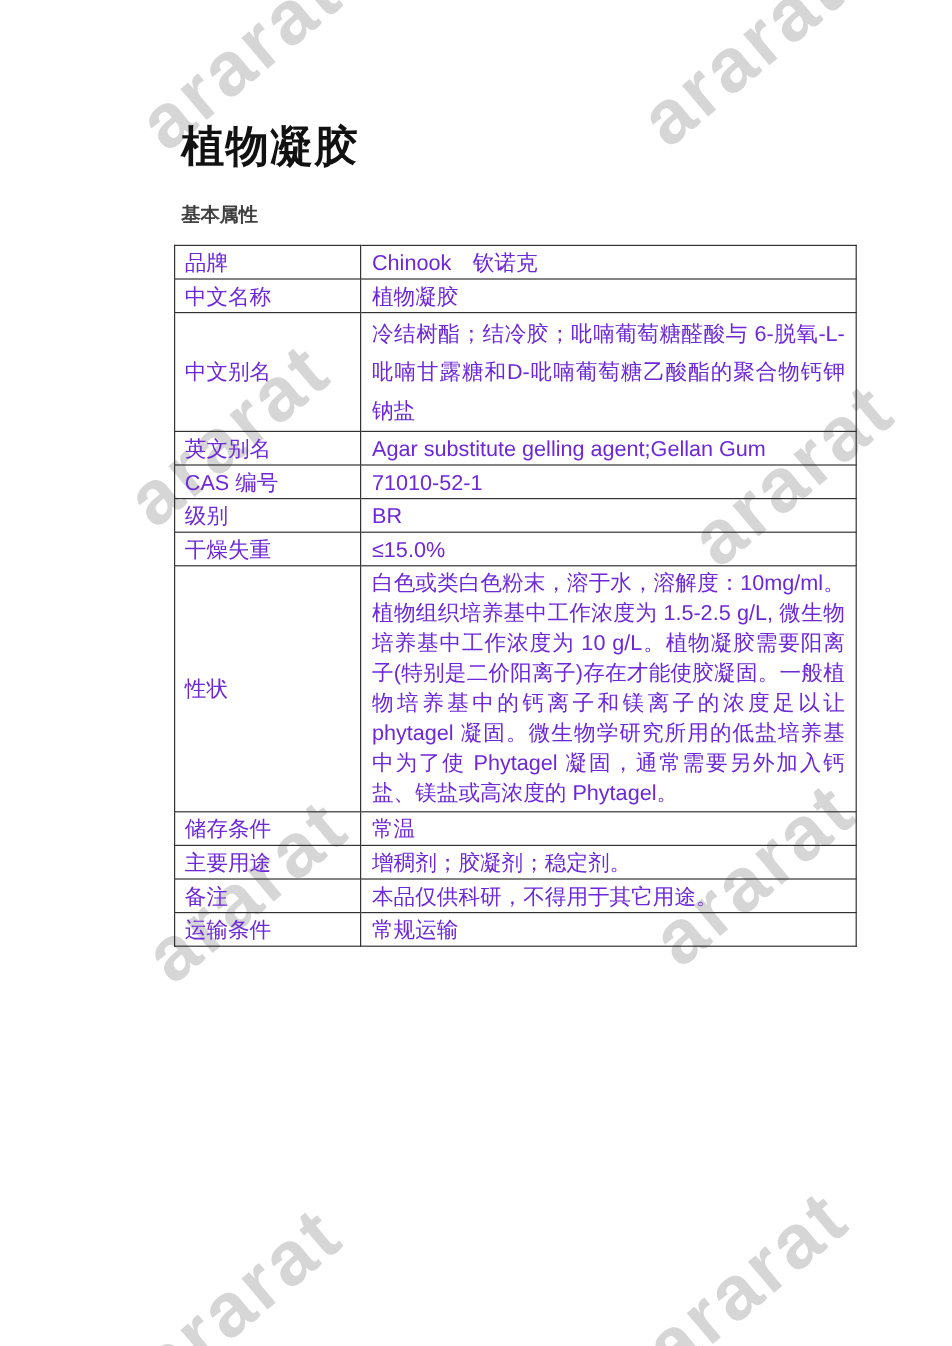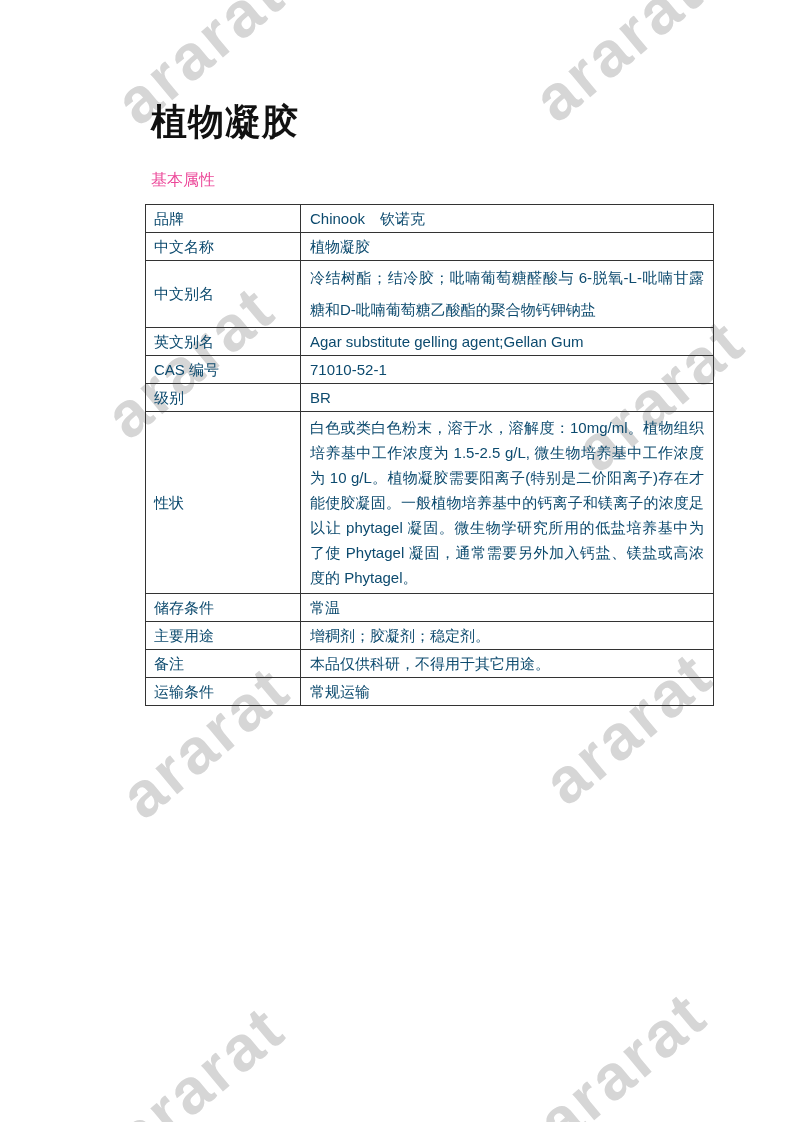--- a/index.html
+++ b/index.html
@@ -47,36 +47,37 @@
     font-size: 36px;
     line-height: 42px;
     font-weight: 700;
     color: #111111;
     letter-spacing: 1px;
   }
   .section-heading {
     margin: 26px 0 0 6px;
     font-size: 16px;
     line-height: 22px;
-    color: #ec4899;
+    color: #404040;
+    font-weight: bold;
   }
   table.props {
     margin-top: 13px;
     border-collapse: collapse;
     table-layout: fixed;
     width: 568px;
     background: transparent;
   }
   col.c1 { width: 155px; }
   col.c2 { width: 413px; }
   td {
     border: 1.5px solid #333333;
-    font-size: 15px;
+    font-size: 18px;
     line-height: 20px;
-    color: #0c4a6e;
+    color: #6d28d9;
     vertical-align: middle;
     word-break: break-word;
   }
   td.label { padding: 0 8px; }
   td.value { padding: 0 9px; }
   tr.single td { height: 27px; }
   tr.tall td { height: 52px; }
   tr.tall td.value { line-height: 32px; padding: 1px 9px; text-align: justify; }
   tr.xtall td { height: 177px; }
   tr.xtall td.value { line-height: 25px; padding: 2px 9px; text-align: justify; }
@@ -122,20 +123,24 @@
           <td class="value">Agar substitute gelling agent;Gellan Gum</td>
         </tr>
         <tr class="single">
           <td class="label">CAS 编号</td>
           <td class="value">71010-52-1</td>
         </tr>
         <tr class="single">
           <td class="label">级别</td>
           <td class="value">BR</td>
         </tr>
+        <tr class="single">
+          <td class="label">干燥失重</td>
+          <td class="value">≤15.0%</td>
+        </tr>
         <tr class="xtall">
           <td class="label">性状</td>
           <td class="value">白色或类白色粉末，溶于水，溶解度：10mg/ml。植物组织培养基中工作浓度为 1.5-2.5 g/L, 微生物培养基中工作浓度为 10 g/L。植物凝胶需要阳离子(特别是二价阳离子)存在才能使胶凝固。一般植物培养基中的钙离子和镁离子的浓度足以让 phytagel 凝固。微生物学研究所用的低盐培养基中为了使 Phytagel 凝固，通常需要另外加入钙盐、镁盐或高浓度的 Phytagel。</td>
         </tr>
         <tr class="single">
           <td class="label">储存条件</td>
           <td class="value">常温</td>
         </tr>
         <tr class="single">
           <td class="label">主要用途</td>

